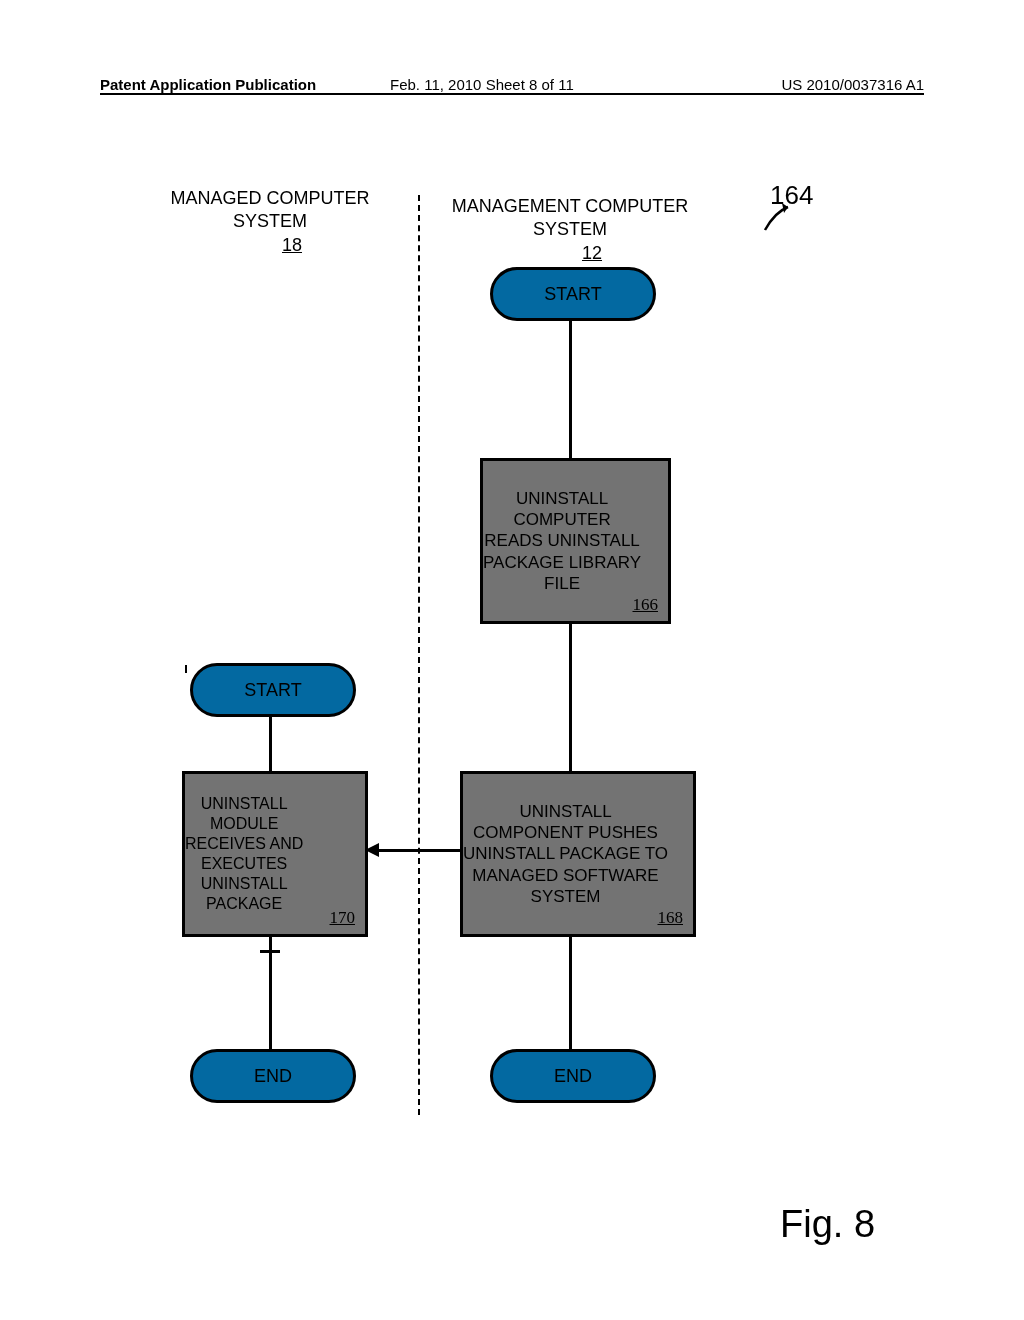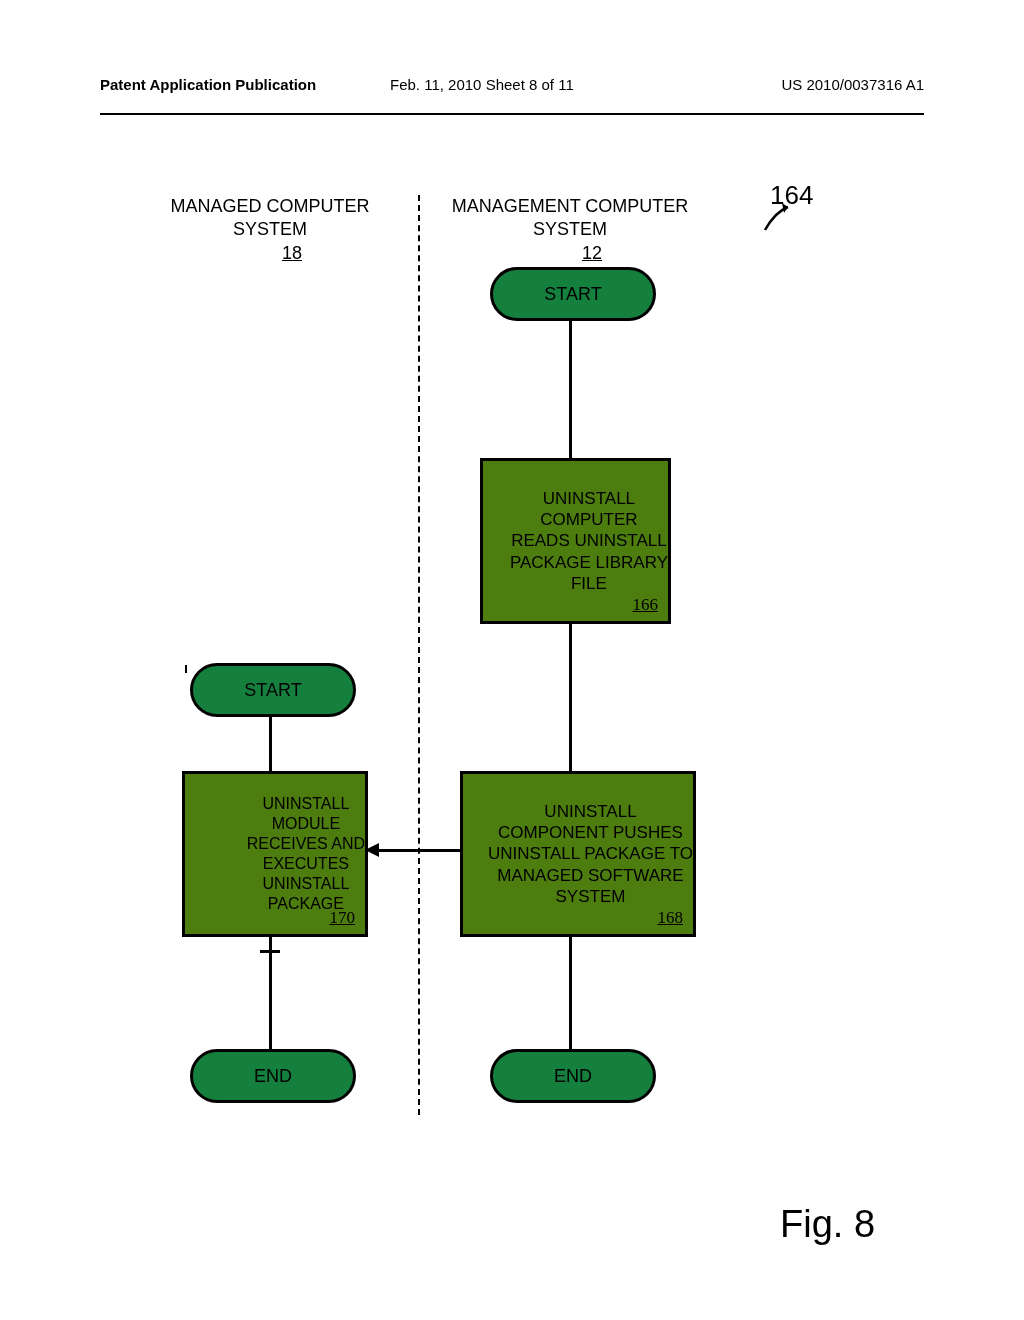--- a/index.html
+++ b/index.html
@@ -10,21 +10,21 @@
     width: 1024px;
     height: 1320px;
     position: relative;
   }
   .page-header {
     position: absolute;
     top: 76px;
     left: 100px;
     right: 100px;
     border-bottom: 2px solid #000;
-    padding-bottom: 20px;
+    padding-bottom: 0;
     display: flex;
     justify-content: space-between;
     font-size: 15px;
   }
   .header-left { font-weight: bold; }
   .header-mid { position: absolute; left: 290px; }
   .header-right { }
   .diagram {
     position: absolute;
     top: 165px;
@@ -44,36 +44,36 @@
     position: absolute;
     left: 308px;
     top: 30px;
     height: 920px;
     border-left: 2.5px dashed #000;
   }
   .terminal {
     position: absolute;
     border: 3px solid #000;
     border-radius: 28px;
-    background: #15803d;
+    background: #0369a1;
     text-align: center;
     font-size: 18px;
     display: flex;
     align-items: center;
     justify-content: center;
   }
   .process {
     position: absolute;
     border: 3px solid #000;
-    background: #4d7c0f;
+    background: #737373;
     text-align: center;
     font-size: 17px;
     line-height: 1.25;
     display: flex;
-    align-items: flex-end;
+    align-items: flex-start;
     justify-content: center;
     flex-direction: column;
   }
   .process .ref {
     position: absolute;
     right: 10px;
     bottom: 6px;
     text-decoration: underline;
     font-size: 17px;
     font-family: Liberation Serif, serif;
@@ -114,21 +114,21 @@
 <body>
 
 <div class="page-header">
   <span class="header-left">Patent Application Publication</span>
   <span class="header-mid">Feb. 11, 2010   Sheet 8 of 11</span>
   <span class="header-right">US 2010/0037316 A1</span>
 </div>
 
 <div class="diagram">
 
-  <div class="col-header" style="left:60px; top:30px; width:200px;">
+  <div class="col-header" style="left:60px; top:22px; width:200px;">
     <span>MANAGED COMPUTER</span><br>
     <span>SYSTEM</span><br>
     <span class="ref-underline">18</span>
   </div>
   <div class="col-header" style="left:340px; top:30px; width:240px;">
     <span>MANAGEMENT COMPUTER</span><br>
     <span>SYSTEM</span><br>
     <span class="ref-underline">12</span>
   </div>
 

